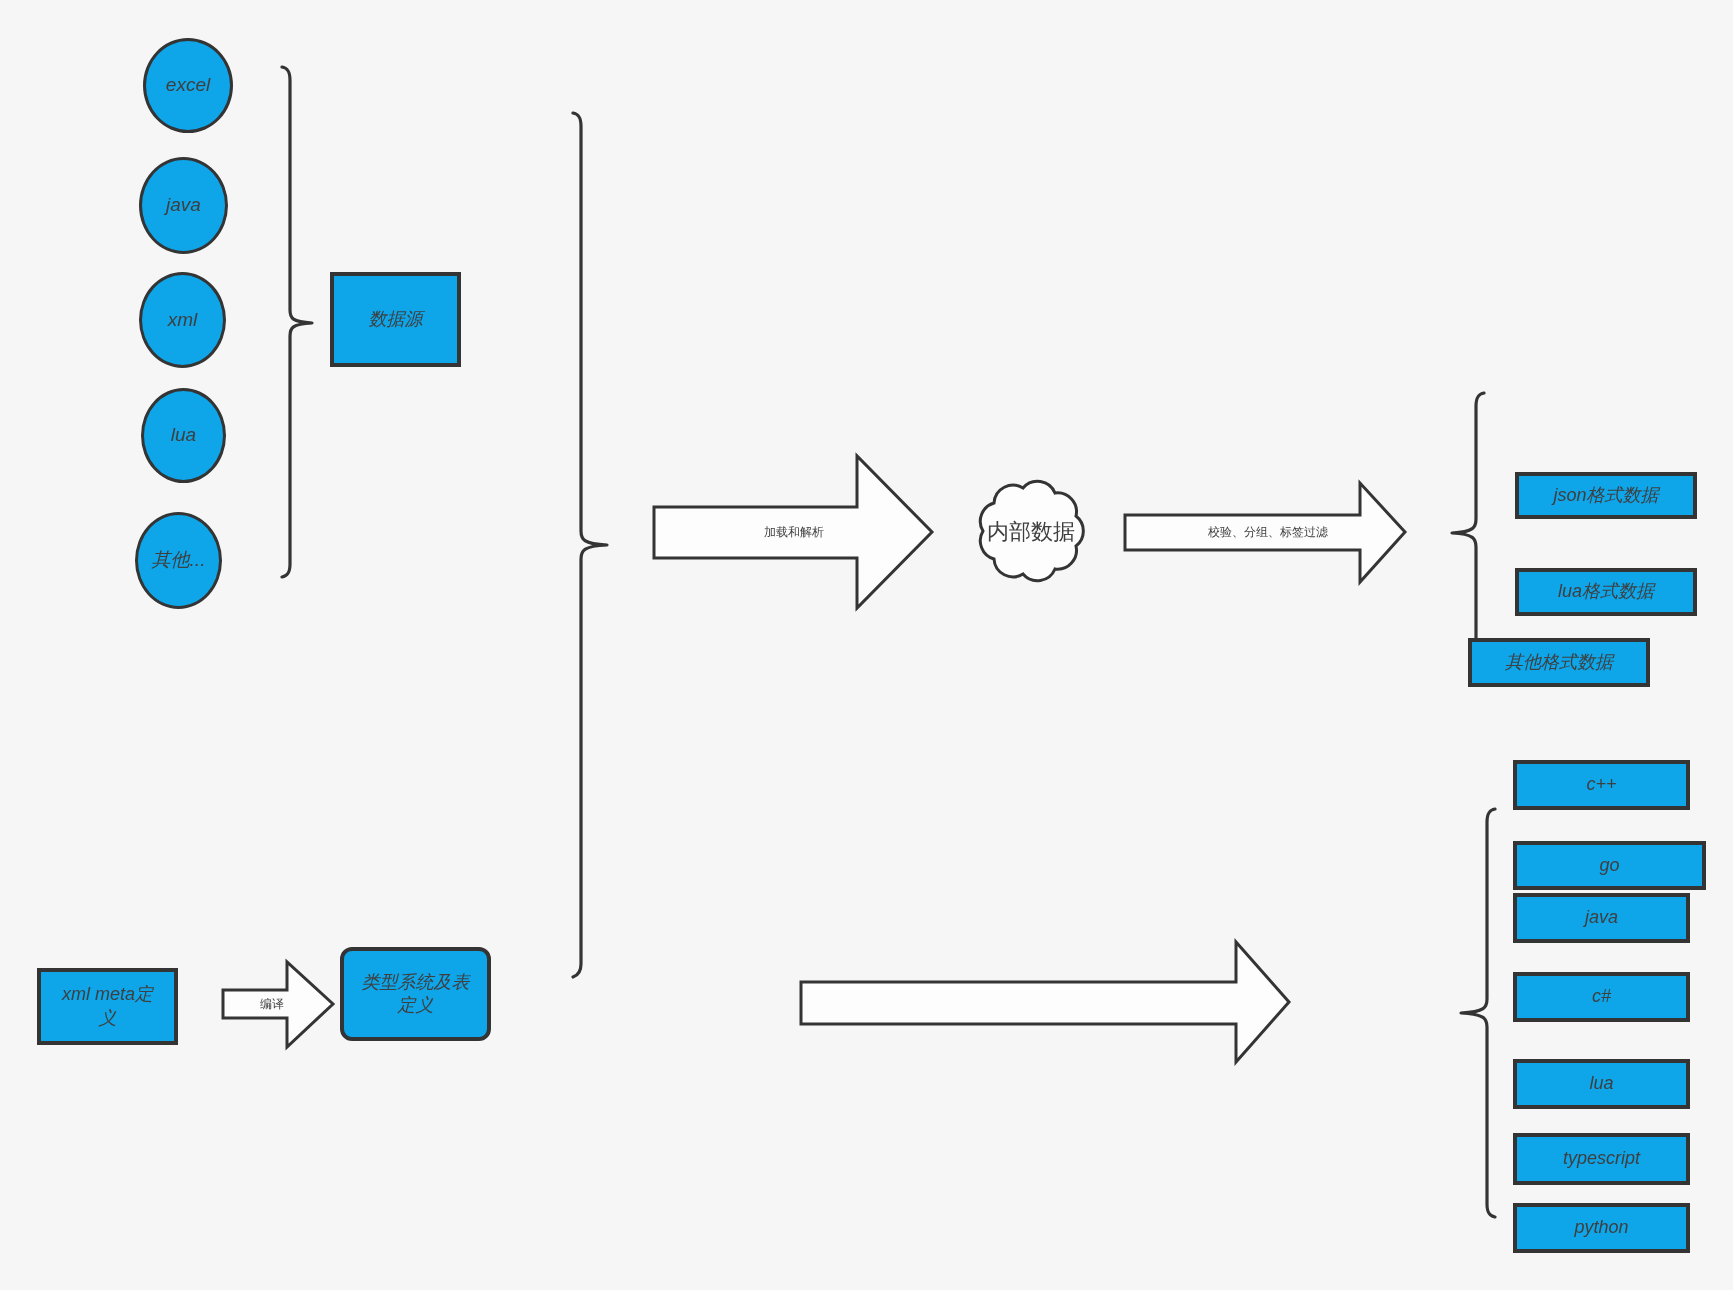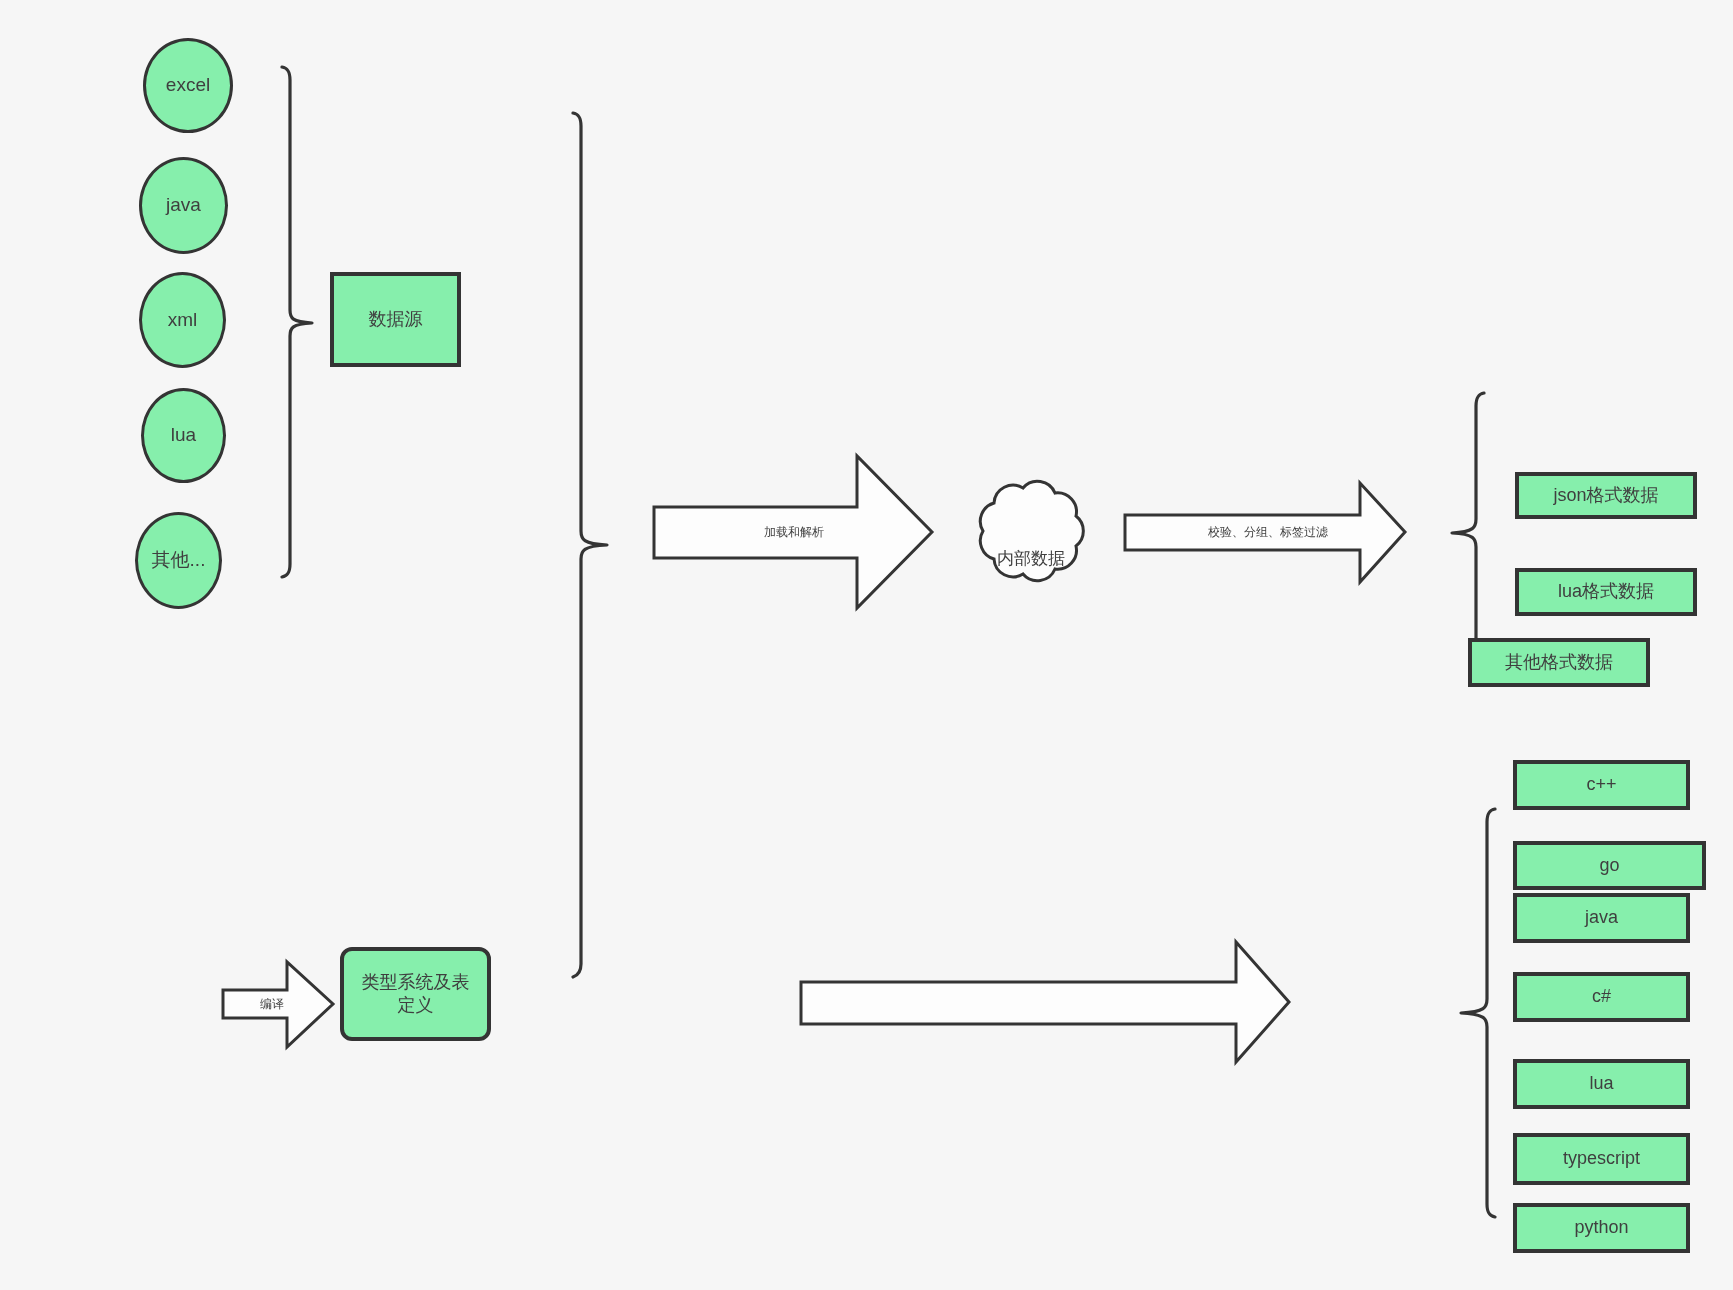--- a/index.html
+++ b/index.html
@@ -8,21 +8,21 @@
     background:#f6f6f6; color:#3f3f3f;
     font-family:"Liberation Sans","DejaVu Sans",sans-serif;
   }
   .canvas svg { position:absolute; left:0; top:0; }
   .brace { fill:none; stroke:#343434; stroke-width:3.2; stroke-linecap:round; stroke-linejoin:round; }
   .fatarrow { fill:#fdfdfd; stroke:#343434; stroke-width:3; stroke-linejoin:miter; }
   .cloudshape { fill:#fdfdfd; stroke:#343434; stroke-width:3; }
   .node {
     position:absolute; box-sizing:border-box; display:flex;
     align-items:center; justify-content:center; text-align:center;
-    background:#86efac; border:4px solid #343434; font-size:18px; line-height:1.3;
+    background:#0ea5e9; border:4px solid #343434; font-size:18px; line-height:1.3;font-style:italic;
   }
   .ellipse { border-radius:50%; border-width:3.5px; font-size:19px; }
   .rounded { border-radius:12px; }
   .flabel {
     position:absolute; display:flex; align-items:center; justify-content:center;
     text-align:center; font-size:12px; white-space:nowrap; pointer-events:none;
   }
   .node span { display:block; }
 </style>
 </head>
@@ -62,34 +62,37 @@
   </div>
   <div class="node ellipse" style="left:135px;top:512px;width:87px;height:97px">
     <span>其他...</span>
   </div>
 
   <div class="node" style="left:330px;top:272px;width:131px;height:95px">
     <span>数据源</span>
   </div>
 
   <div class="flabel" style="left:654px;top:518px;width:280px;height:28px">加载和解析</div>
-  <div class="flabel" style="left:971px;top:544px;width:120px;height:28px;font-size:17px">内部数据</div>
+  <div class="flabel" style="left:971px;top:518px;width:120px;height:28px;font-size:22px">内部数据</div>
   <div class="flabel" style="left:1128px;top:518px;width:280px;height:28px">校验、分组、标签过滤</div>
   <div class="flabel" style="left:227px;top:990px;width:90px;height:28px">编译</div>
 
   <div class="node" style="left:1515px;top:472px;width:182px;height:47px">
     <span>json格式数据</span>
   </div>
   <div class="node" style="left:1515px;top:568px;width:182px;height:48px">
     <span>lua格式数据</span>
   </div>
   <div class="node" style="left:1468px;top:638px;width:182px;height:49px">
     <span>其他格式数据</span>
   </div>
 
+  <div class="node" style="left:37px;top:968px;width:141px;height:77px">
+    <span style="width:100px">xml meta定义</span>
+  </div>
   <div class="node rounded" style="left:340px;top:947px;width:151px;height:94px">
     <span style="width:116px">类型系统及表定义</span>
   </div>
 
   <div class="node" style="left:1513px;top:760px;width:177px;height:50px">
     <span>c++</span>
   </div>
   <div class="node" style="left:1513px;top:841px;width:193px;height:49px">
     <span>go</span>
   </div>

